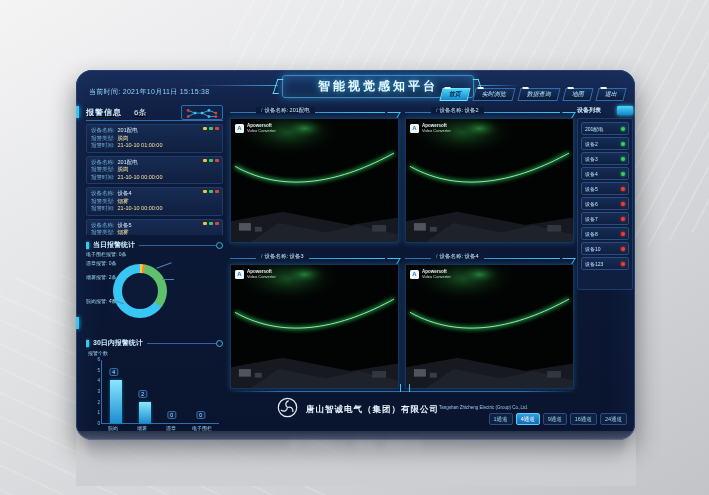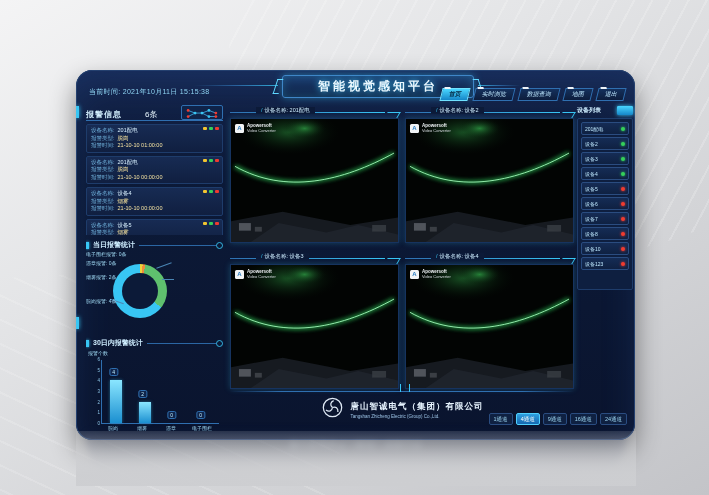--- a/index.html
+++ b/index.html
@@ -40,22 +40,22 @@
   .nav-btn { position:relative; height:13px; padding:0 7px; font-size:6px; color:#bfe9ff;
     border:1px solid #2f6fb0; background:linear-gradient(180deg,#14305c,#0d1d3c);
     display:flex; align-items:center; transform:skewX(-14deg); cursor:pointer; }
   .nav-btn::before { content:''; position:absolute; left:1px; top:-2px; width:6px; height:2px;
     background:#eef3f8; transform:skewX(26deg); }
   .nav-btn.active { background:linear-gradient(180deg,#49d6ff,#1586c8); color:#04263f;
     border-color:#6fe2ff; font-weight:bold; }
 
   
   .left-panel { position:absolute; left:10px; top:34px; width:137px; height:332px; overflow:hidden; }
-  .alarm-head { position:relative; display:flex; align-items:flex-end; gap:23px; height:17px;
-    border-bottom:1px solid #2f6fb0; }
+  .alarm-head { position:relative; display:flex; align-items:center; gap:12px; height:17px;
+    border-bottom:1px solid #2f6fb0;text-decoration:underline; }
   .alarm-title { font-size:8px; font-weight:bold; color:#d5f1ff; letter-spacing:1px; }
   .alarm-count { font-size:8px; color:#eaf8ff; }
   .topo { margin-left:auto; width:42px; height:15px; border:1px solid #2f6fb0;
     background:#0f2349; border-radius:2px; }
   .alarm-list { margin-top:3px; height:111px; overflow:hidden; display:flex; flex-direction:column; gap:3px; }
   .alarm-card { position:relative; flex:0 0 27px; padding:2px 4px;
     background:linear-gradient(180deg,#172b53,#101f40); border:1px solid #1e3c6b; border-radius:2px; }
   .alarm-row { display:flex; gap:3px; font-size:5.5px; line-height:7.5px; white-space:nowrap; }
   .lbl { color:#6fb0da; }
   .v-dev { color:#d8f0ff; } .v-type { color:#ffe9a0; } .v-time { color:#f4e2a2; }
@@ -128,21 +128,21 @@
   .status-dot.on { background:#35d05a; box-shadow:0 0 3px #35d05a; }
   .status-dot.off { background:#f03b30; box-shadow:0 0 3px #f03b30; }
 
   
   .footer-line { position:absolute; left:154px; top:321px; width:344px; height:1px;
     background:linear-gradient(90deg,transparent,#2f6fb0 15%,#2f6fb0 85%,transparent); }
   .footer-notch { position:absolute; left:324px; top:314px; width:10px; height:8px;
     border-left:1px solid #38c6f4; border-right:1px solid #38c6f4; }
   .footer { position:absolute; left:154px; top:326px; width:344px; display:flex;
     align-items:center; justify-content:center; gap:7px; }
-  .company { display:flex; flex-direction:column; }
+  .company { display:flex; flex-direction:row; }
   .company-cn { font-size:8.5px; font-weight:bold; color:#e8f5ff; letter-spacing:1px; }
   .company-en { font-size:4.5px; color:#9fc6e8; margin-top:1px; }
   .channels { position:absolute; right:8px; top:343px; display:flex; gap:3px; }
   .ch-btn { height:12px; padding:0 4px; font-size:5.5px; color:#9fd8f2; border:1px solid #2a4c80;
     background:#0f2142; border-radius:2px; display:flex; align-items:center; cursor:pointer; }
   .ch-btn.active { background:linear-gradient(180deg,#2f9fe0,#1568b0); color:#fff; border-color:#4fd0ff; }
 
   
   .reflection { position:absolute; left:86px; top:432px; width:540px; height:46px;
     background:linear-gradient(180deg,rgba(22,38,80,.55),rgba(22,38,80,0) 90%);

